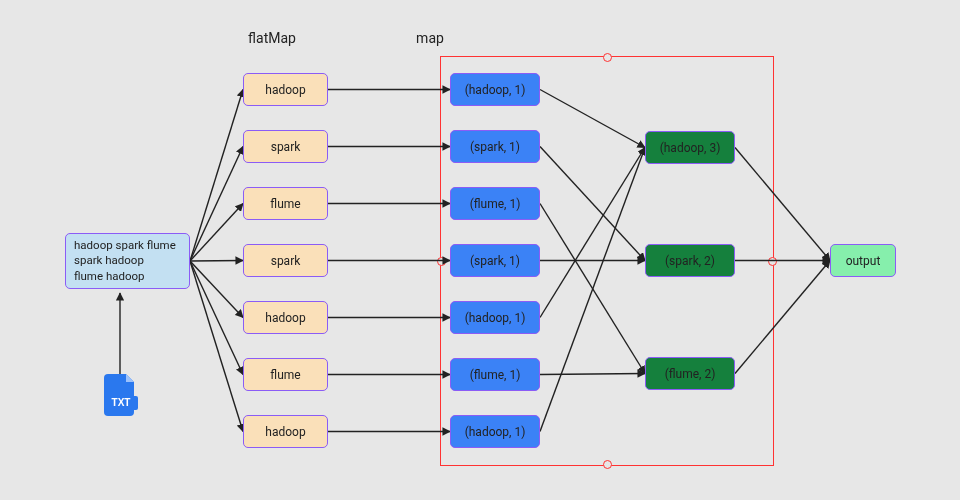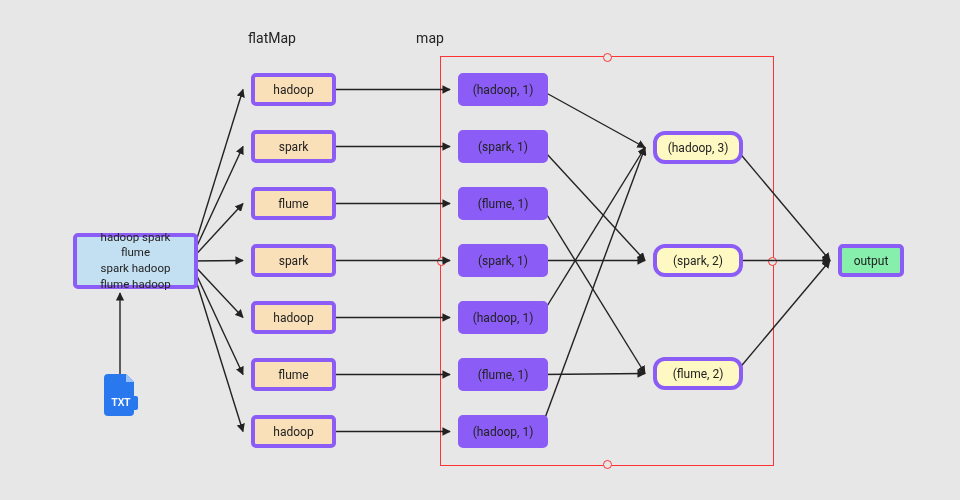--- a/index.html
+++ b/index.html
@@ -14,43 +14,42 @@
     overflow: hidden;
   }
   .stage {
     position: absolute;
     left: 0; top: 0;
     width: 800px;
     height: 500px;
   }
   .box {
     position: absolute;
-    border: 4px solid #8b5cf6;
+    border: 1px solid #8b5cf6;
     border-radius: 5px;
     display: flex;
     align-items: center;
     justify-content: center;
     text-align: center;
     padding: 4px 6px;
     box-sizing: border-box;
     font-size: 12px;
     color: #222;
-    margin-left: 8px;
   }
   .box.input {
     background: #c3e0f2;
-    text-align: center;
+    text-align: left;
     justify-content: flex-start;
     line-height: 1.35;
     font-size: 11.5px;
     padding: 10px 8px;
   }
   .box.flat   { background: #fae0b9; }
-  .box.map    { background: #8b5cf6; }
-  .box.reduce { background: #fef9c3; border-radius: 12px; }
+  .box.map    { background: #3b82f6; }
+  .box.reduce { background: #15803d; }
   .box.output { background: #86efac; }
 
   .header-label {
     position: absolute;
     font-size: 14px;
     color: #222;
     text-align: center;
   }
 
   svg.wires {

